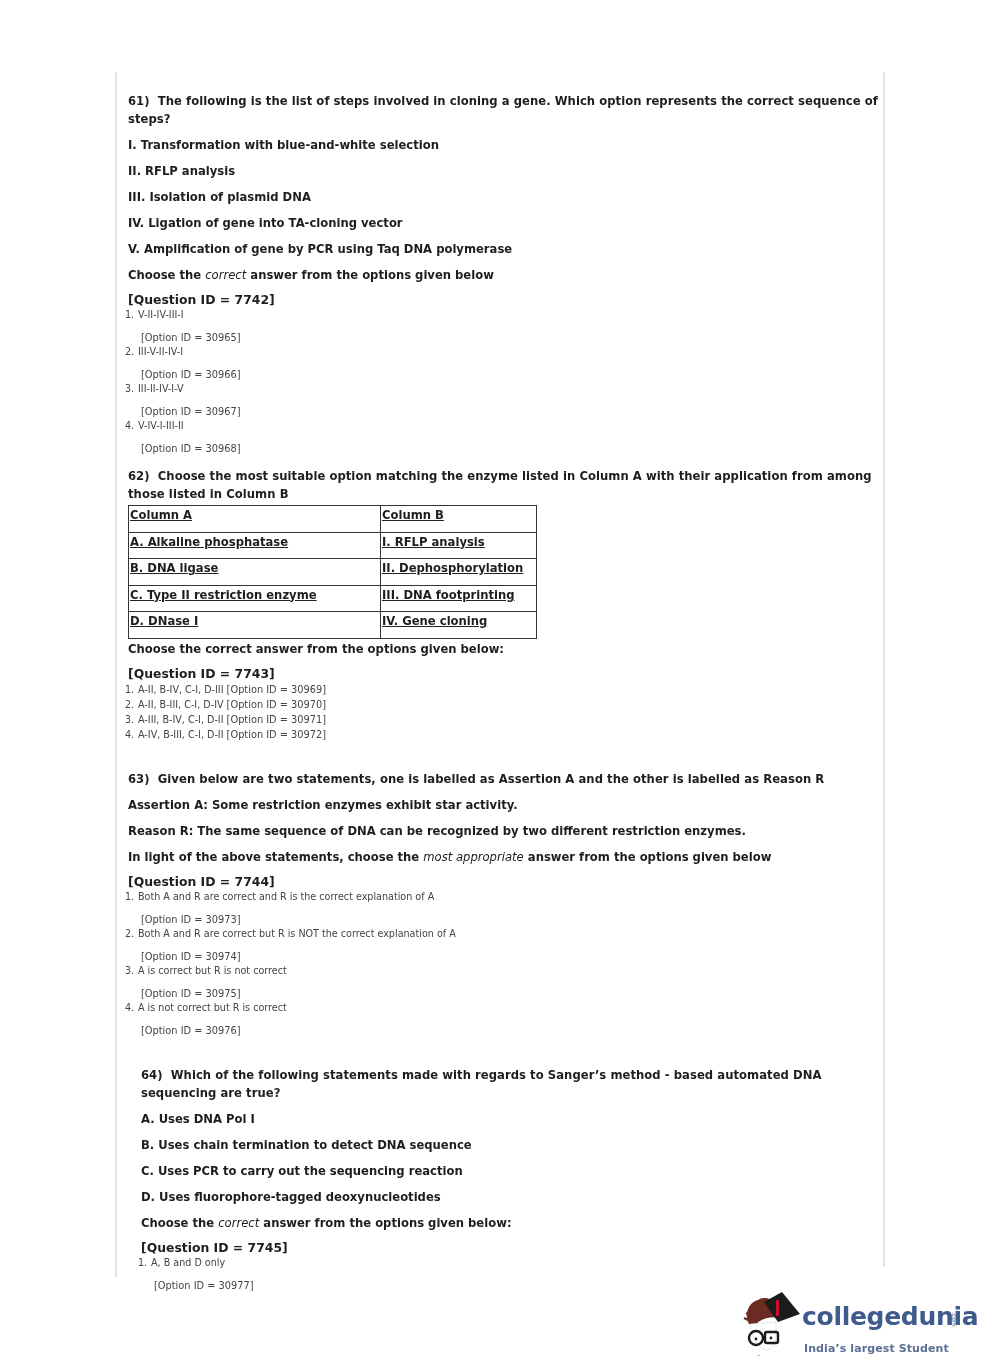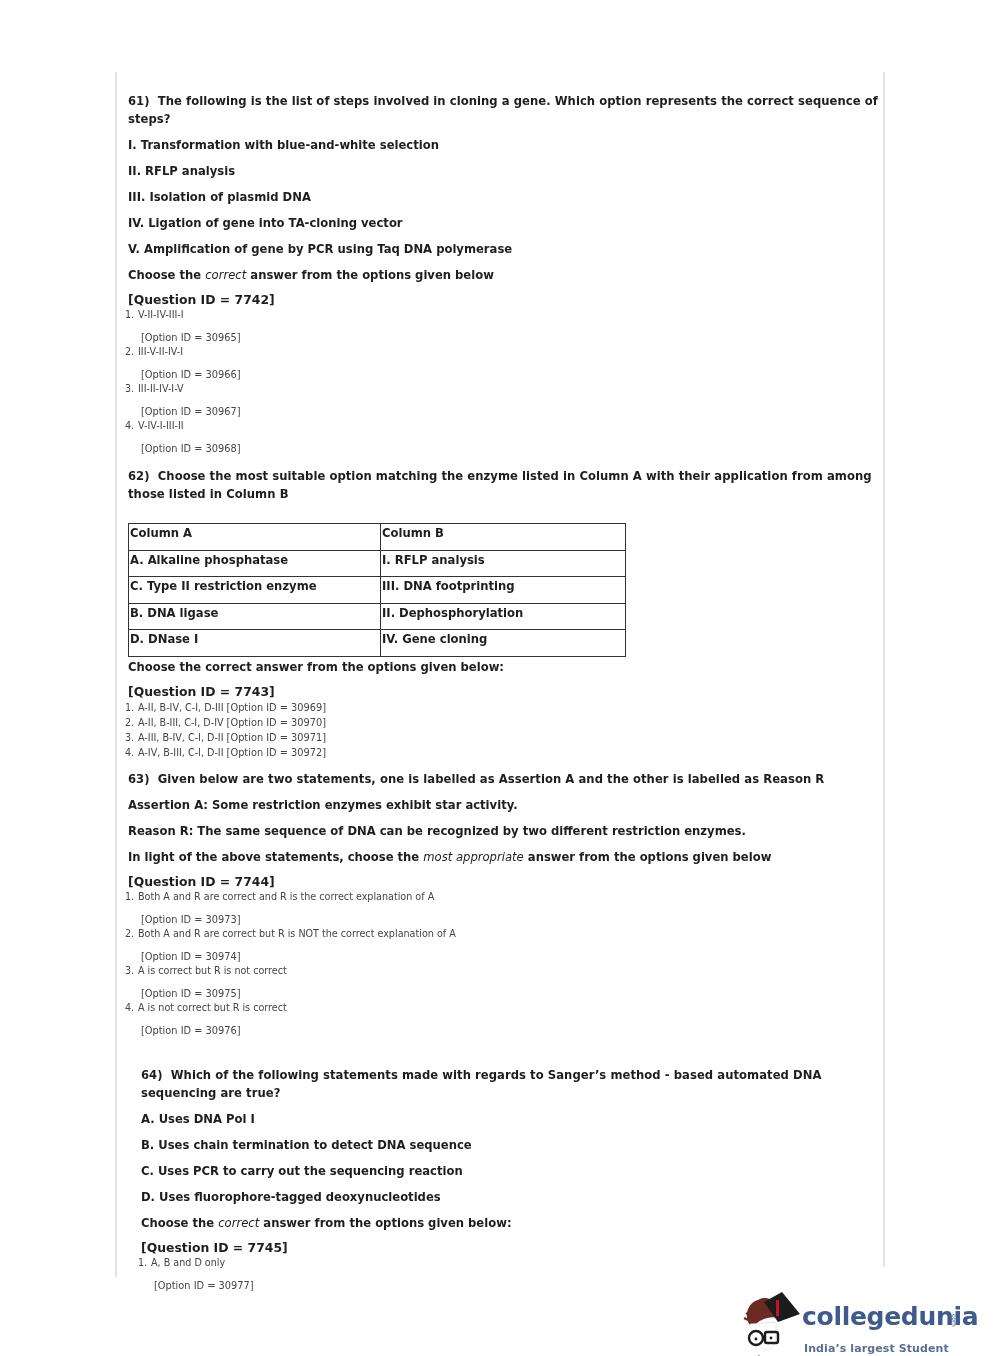--- a/index.html
+++ b/index.html
@@ -91,22 +91,23 @@
     }
     .opt.inline { line-height: 15.3px; }
 
     .q61 { position: absolute; top: 0; left: 0; width: 750px; }
     .q62 { position: absolute; top: 375px; left: 0; width: 750px; }
     .q63 { position: absolute; top: 678px; left: 0; width: 750px; }
     .q64 { position: absolute; top: 974px; left: 0; width: 750px; margin-left: 13px; }
 
     table.match {
       border-collapse: collapse;
-      margin-top: 20px;
-      width: 498px;
+      margin-top: 2px;
+      width: 409px;
+      text-decoration: underline;
     }
     table.match td {
       border: 1px solid #333;
       height: 25.5px;
       padding: 0 0 0 1px;
       font-size: 11.6px;
       font-weight: 600;
       color: #1e1e1e;
       vertical-align: top;
       line-height: 18px;
@@ -193,26 +194,26 @@
       <tbody>
           <tr>
         <td class="colA">Column A</td>
         <td>Column B</td>
       </tr>
       <tr>
         <td class="colA">A. Alkaline phosphatase</td>
         <td>I. RFLP analysis</td>
       </tr>
       <tr>
+        <td class="colA">B. DNA ligase</td>
+        <td>II. Dephosphorylation</td>
+      </tr>
+      <tr>
         <td class="colA">C. Type II restriction enzyme</td>
         <td>III. DNA footprinting</td>
-      </tr>
-      <tr>
-        <td class="colA">B. DNA ligase</td>
-        <td>II. Dephosphorylation</td>
       </tr>
       <tr>
         <td class="colA">D. DNase I</td>
         <td>IV. Gene cloning</td>
       </tr>
     </tbody>
       </table>
     <div class="q-line" style="margin-top:1px">Choose the correct answer from the options given below:</div>
     <div class="qid">[Question ID = 7743]</div>
     <ul class="opts">

